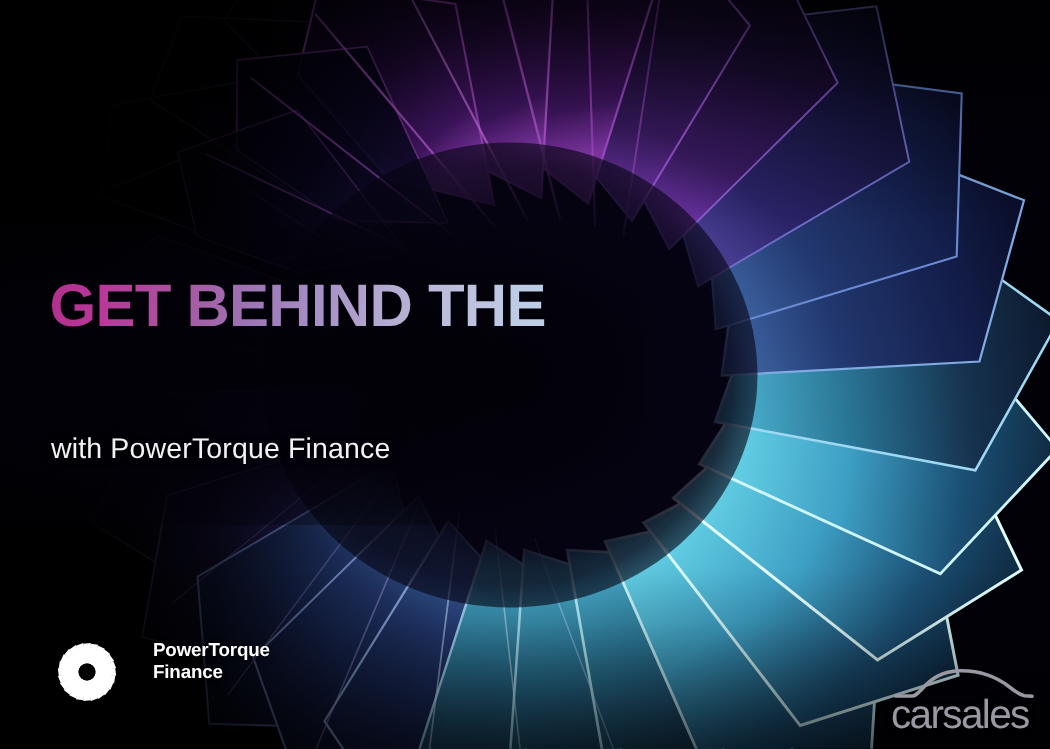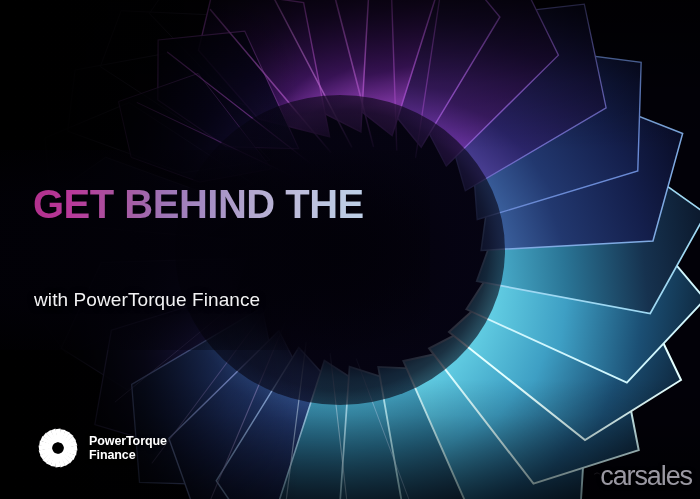--- a/index.html
+++ b/index.html
@@ -155,22 +155,21 @@
     text-shadow: 0 1px 6px rgba(0,0,0,0.95);
     white-space: nowrap;
   }
 
   
   .pt-logo {
     position: absolute;
     left: 36px;
     top: 426px;
     display: flex;
-    align-items: center;
-    gap: 9px;
+    gap: 22px;
   }
   .pt-mark {
     width: 44px;
     height: 44px;
     display: block;
     flex: 0 0 auto;
   }
   .pt-words {
     font-family: "Liberation Sans", sans-serif;
     font-weight: 700;
@@ -182,21 +181,21 @@
   }
   .pt-words span { display: block; white-space: nowrap; }
 
   
   .cs-logo {
     position: absolute;
     right: 8px;
     bottom: 9px;
     width: 98px;
     display: flex;
-    flex-direction: row;
+    flex-direction: column;
     align-items: flex-start;
   }
   .cs-car {
     width: 96px;
     height: 21px;
     display: block;
     margin-bottom: -3px;
   }
   .cs-word {
     font-family: "Liberation Sans", sans-serif;

